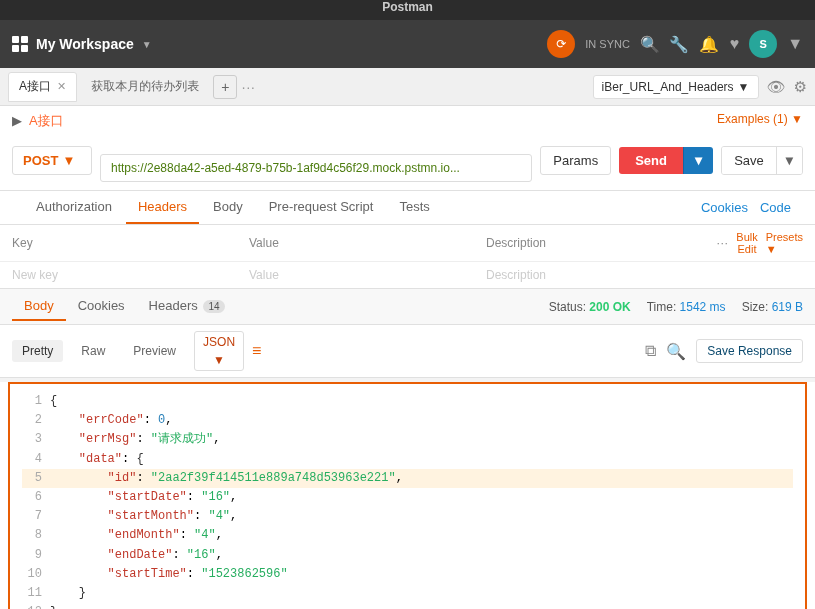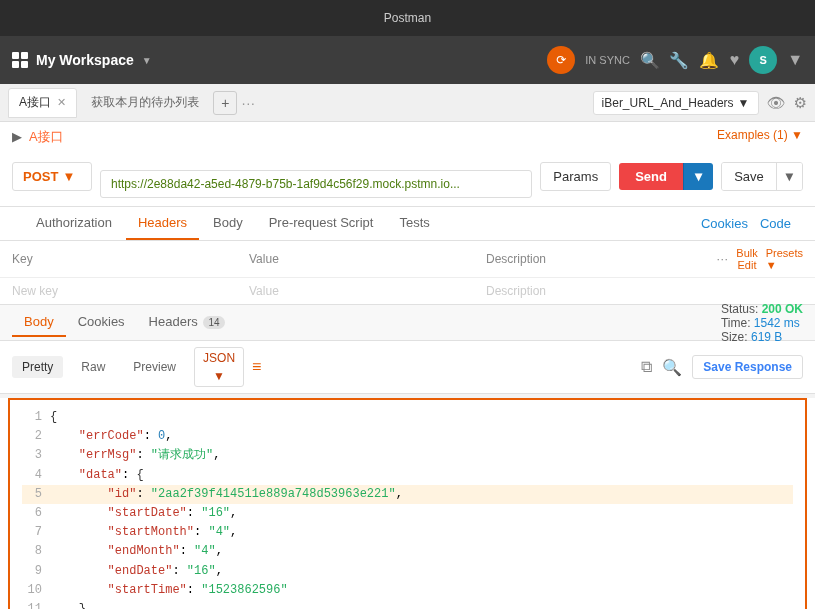--- a/index.html
+++ b/index.html
@@ -1,26 +1,27 @@
 <!DOCTYPE html>
 <html><head>
   <meta charset="utf-8">
   <style>
     * { box-sizing: border-box; margin: 0; padding: 0; }
     body { font-family: 'Segoe UI', Arial, sans-serif; font-size: 13px; background: #f3f3f3; width: 815px; height: 609px; overflow: hidden; }
 
     
     .title-bar {
       background: #2c2c2c;
-      height: 36px;
-      display: flex;
-      align-items: center;
+      height: 20px;
+      display: flex;
+      align-items: flex-start;
       justify-content: center;
       color: #ccc;
       font-size: 12px;
+      font-weight: bold;
     }
 
     
     .top-nav {
       background: #3d3d3d;
       height: 48px;
       display: flex;
       align-items: center;
       padding: 0 12px;
       justify-content: space-between;
@@ -356,23 +357,23 @@
       background: #e0e0e0;
       color: #555;
       border-radius: 10px;
       padding: 1px 5px;
       font-size: 10px;
       margin-left: 2px;
     }
     .status-info {
       margin-left: auto;
       display: flex;
+      gap: 16px;
       font-size: 12px;
       color: #555;
-      flex-direction: column;
     }
     .status-ok { color: #2ecc71; font-weight: bold; }
     .status-time { color: #1e88d4; }
     .status-size { color: #1e88d4; }
 
     
     .resp-body-toolbar {
       display: flex;
       align-items: center;
       padding: 6px 12px;
@@ -417,24 +418,23 @@
     .copy-icon, .search-resp-icon {
       color: #888;
       font-size: 16px;
       cursor: pointer;
     }
     .save-resp-btn {
       border: 1px solid #ddd;
       background: white;
       padding: 4px 10px;
       font-size: 12px;
-      color: #3b82f6;
-      border-radius: 3px;
-      cursor: pointer;
-      font-weight: bold;
+      color: #0c4a6e;
+      border-radius: 3px;
+      cursor: pointer;
     }
 
     
     .json-body {
       background: white;
       padding: 8px 12px;
       font-family: 'Courier New', monospace;
       font-size: 12px;
       line-height: 1.6;
       position: relative;

